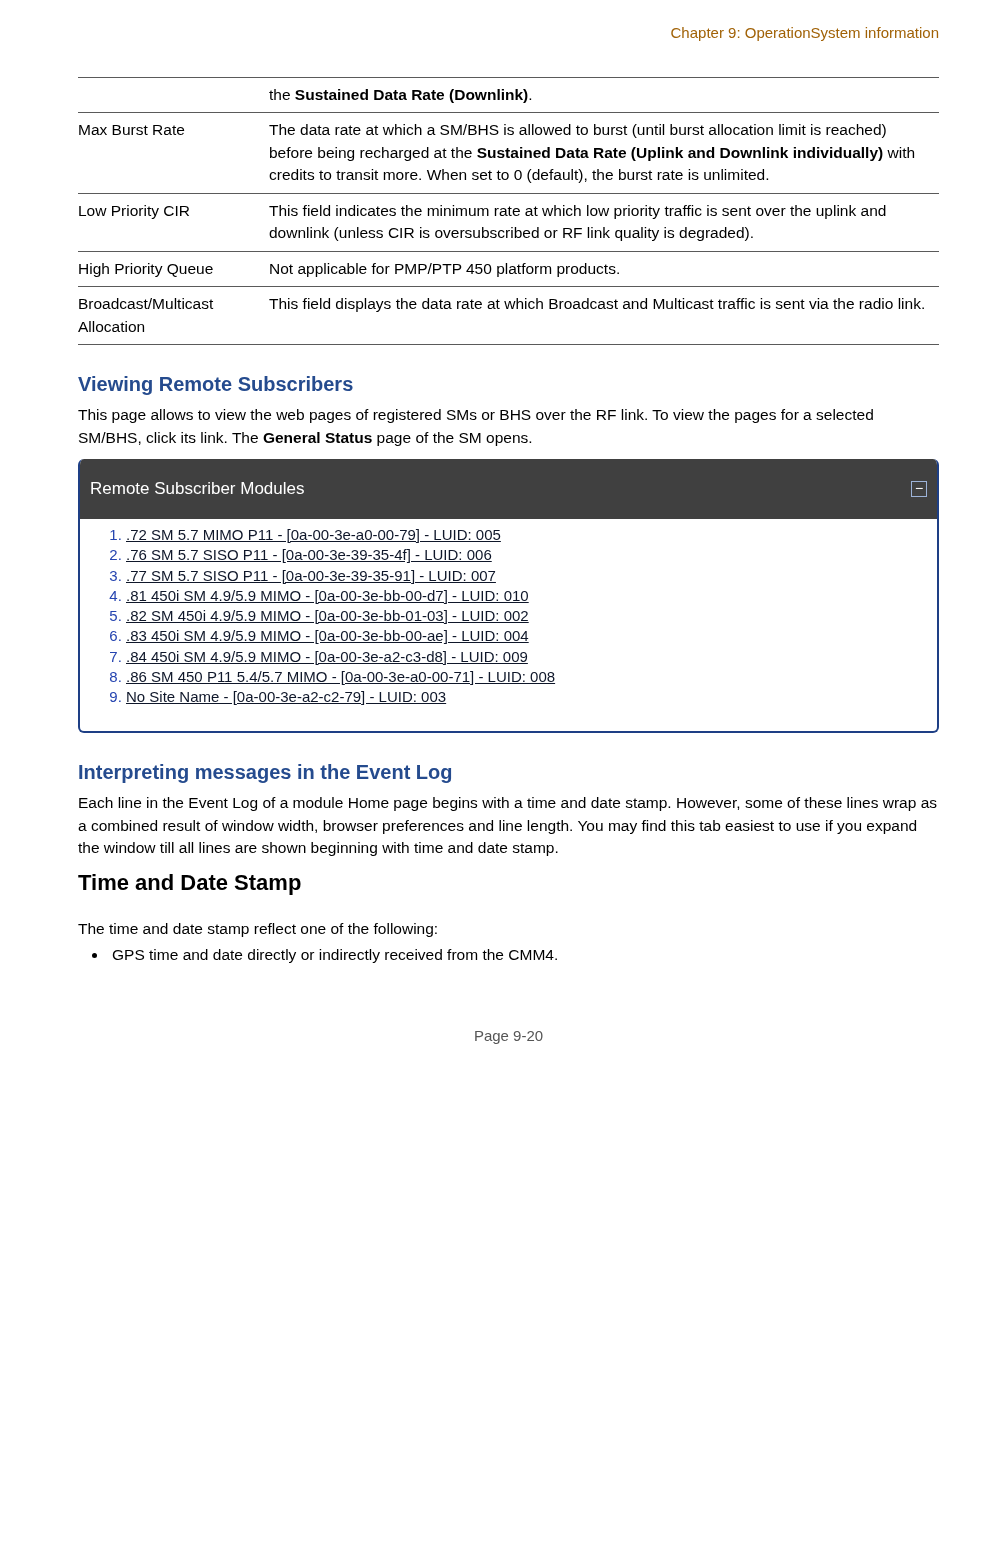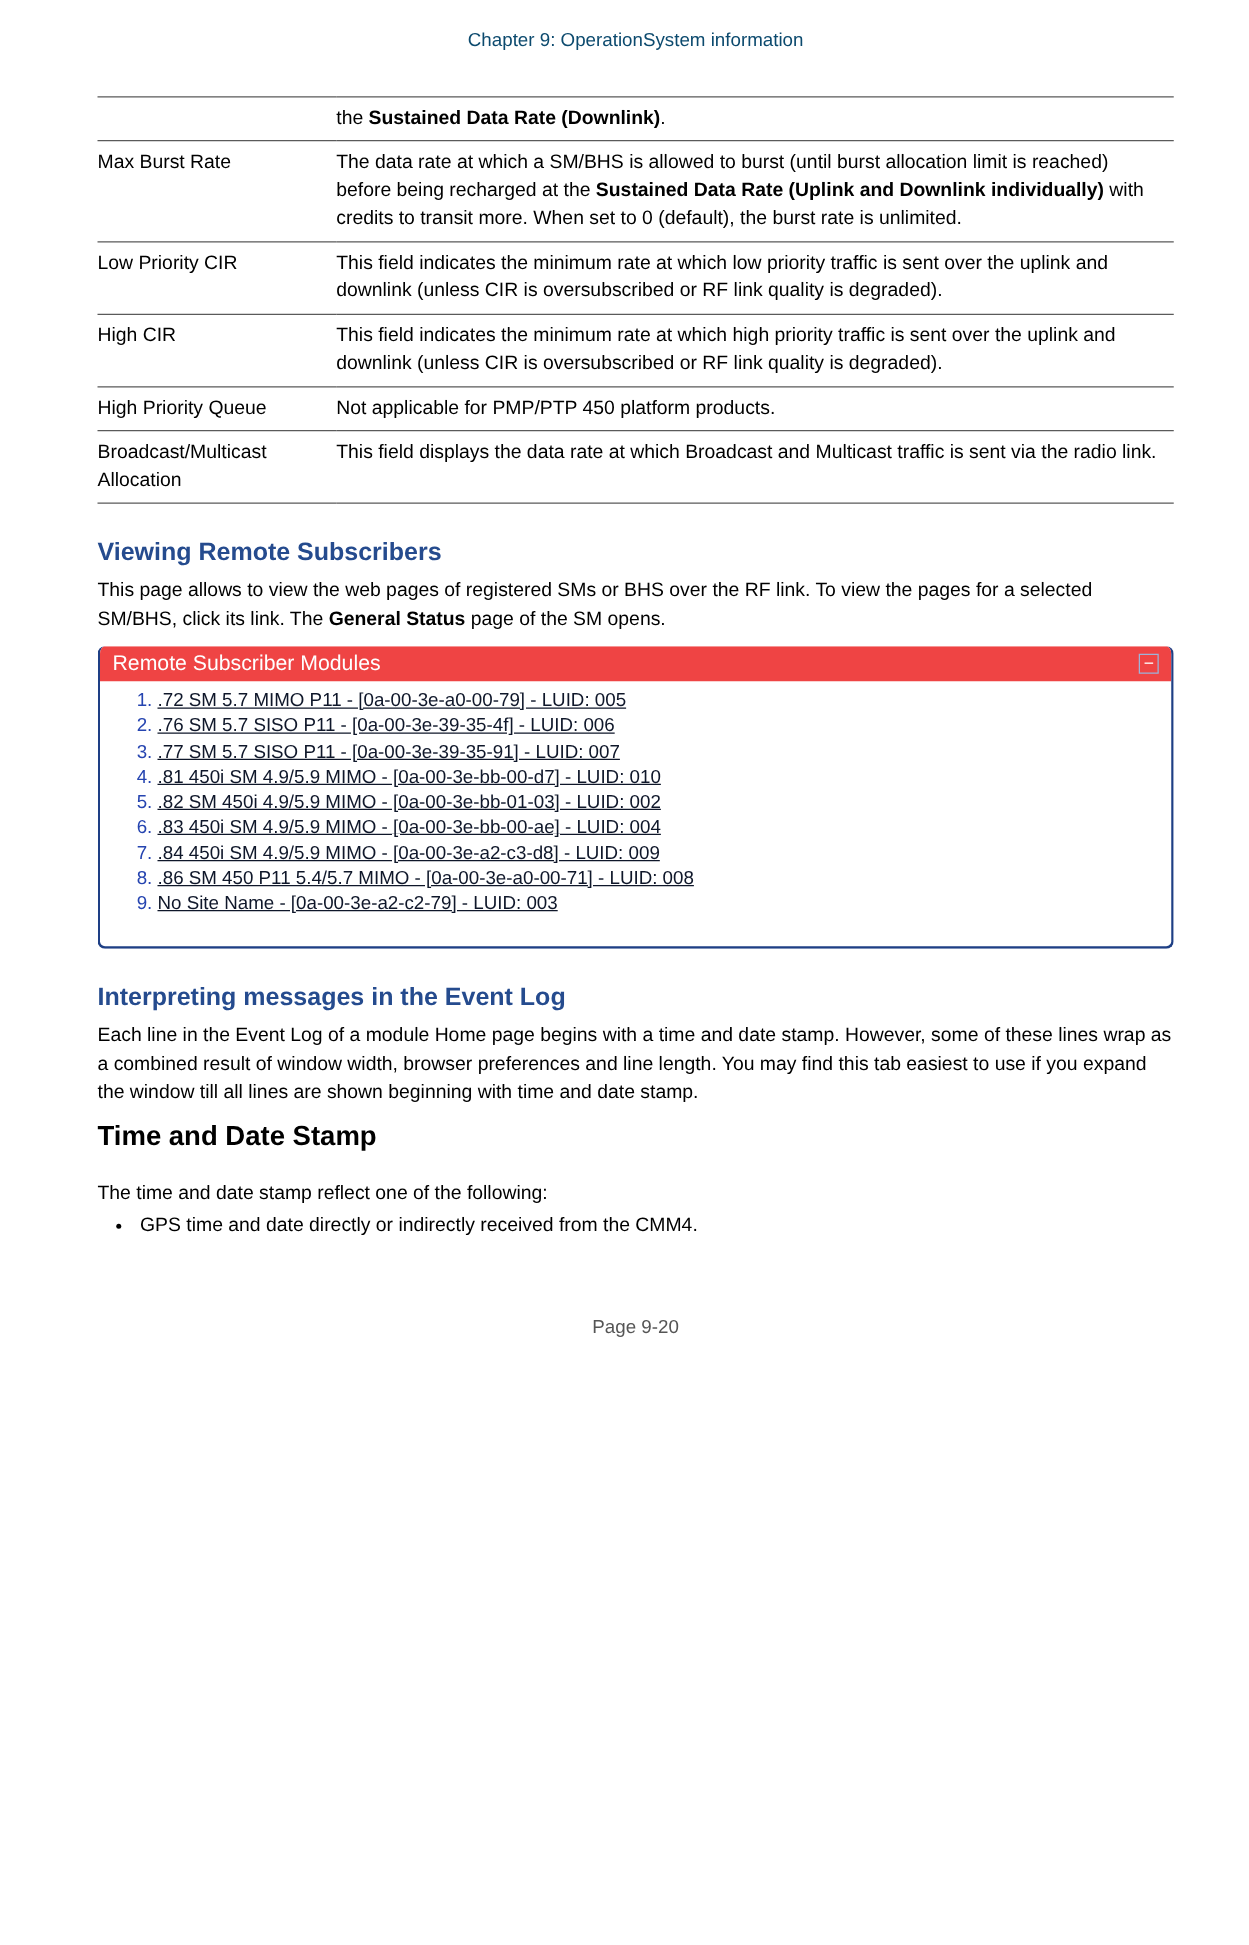--- a/index.html
+++ b/index.html
@@ -9,22 +9,22 @@
     background: #fff;
     color: #000;
     width: 999px;
   }
   .page {
     padding: 24px 60px 40px 78px;
     box-sizing: border-box;
   }
   .header {
     display: flex;
-    justify-content: center;
-    color: #0c4a6e;
+    justify-content: flex-end;
+    color: #a16207;
     font-size: 15px;
     margin-bottom: 36px;
   }
   .def-table {
     width: 100%;
     border-collapse: collapse;
     font-size: 15.5px;
     line-height: 1.45;
   }
   .def-table td {
@@ -67,24 +67,24 @@
 
   .panel {
     border: 2px solid #1e3f85;
     border-top: none;
     border-radius: 6px;
     margin-top: 2px;
     margin-bottom: 20px;
     overflow: hidden;
   }
   .panel-hdr {
-    background: #ef4444;
+    background: #404040;
     color: #fff;
     font-size: 17px;
-    padding: 4px 10px;
+    padding: 20px 10px;
     display: flex;
     justify-content: space-between;
     align-items: center;
   }
   .panel-hdr .collapse-icon {
     width: 14px;
     height: 14px;
     border: 1px solid #9db3d8;
     color: #fff;
     font-size: 14px;
@@ -147,26 +147,20 @@
     <tr>
       <td class="term">Max Burst Rate</td>
       <td>
         <span>The data rate at which a SM/BHS is allowed to burst (until burst allocation limit is reached) before being recharged at the </span><span class="b">Sustained Data Rate (Uplink and Downlink individually)</span><span> with credits to transit more. When set to 0 (default), the burst rate is unlimited.</span>
       </td>
     </tr>
     <tr>
       <td class="term">Low Priority CIR</td>
       <td>
         <span>This field indicates the minimum rate at which low priority traffic is sent over the uplink and downlink (unless CIR is oversubscribed or RF link quality is degraded).</span>
-      </td>
-    </tr>
-    <tr>
-      <td class="term">High CIR</td>
-      <td>
-        <span>This field indicates the minimum rate at which high priority traffic is sent over the uplink and downlink (unless CIR is oversubscribed or RF link quality is degraded).</span>
       </td>
     </tr>
     <tr>
       <td class="term">High Priority Queue</td>
       <td>
         <span>Not applicable for PMP/PTP 450 platform products.</span>
       </td>
     </tr>
     <tr>
       <td class="term">Broadcast/Multicast Allocation</td>

